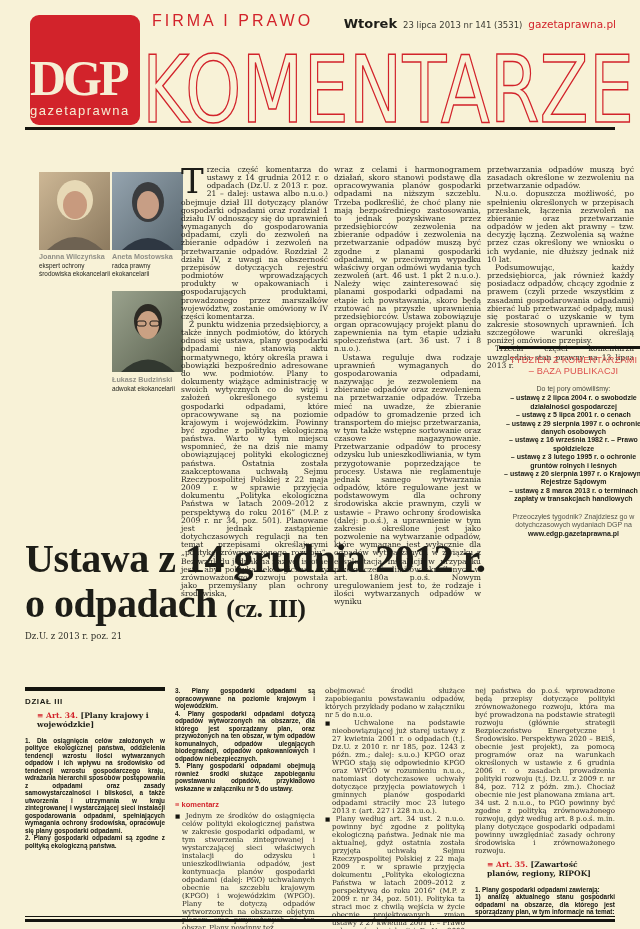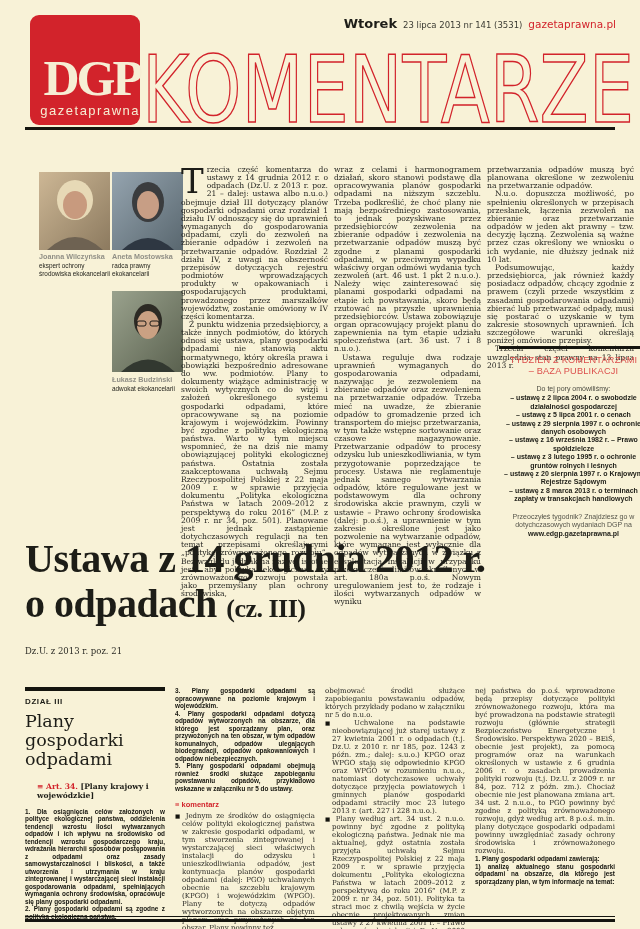--- a/index.html
+++ b/index.html
@@ -1,21 +1,21 @@
 <!DOCTYPE html>
 <html lang="pl"><head>
 <meta charset="utf-8">
 <style>
   html,body{margin:0;padding:0;background:#e8e4d2;}
   .page{position:relative;width:640px;height:929px;background:#f8f2d7;overflow:hidden;
         font-family:"DejaVu Serif",serif;}
 
   
   .logo{position:absolute;left:30px;top:15px;width:110px;height:110px;background:#d2232b;
-        border-radius:9px;display:flex;flex-direction:column;align-items:flex-end;
+        border-radius:9px;display:flex;flex-direction:column;align-items:flex-start;
         justify-content:flex-end;padding-bottom:7px;box-sizing:border-box;}
   .logo-main{font:bold 50px/44px "Liberation Serif",serif;color:#f6eed4;letter-spacing:-3px;}
   .logo-sub{font:13px "Liberation Sans",sans-serif;color:#f6eed4;letter-spacing:1.5px;margin-top:3px;}
   .section-label{position:absolute;left:152px;top:12px;font:16px "Liberation Sans",sans-serif;
         color:#d2232b;letter-spacing:3px;}
   .dateline{position:absolute;right:24px;top:16px;font:8.5px "DejaVu Sans",sans-serif;color:#3a3a32;
         display:flex;align-items:baseline;gap:6px;white-space:nowrap;}
   .dateline .day{font-weight:bold;font-size:13px;color:#1d1d18;}
   .dateline .site{font-weight:normal;font-size:10.5px;color:#d2232b;}
   .masthead{position:absolute;left:142px;top:42px;}
@@ -39,21 +39,21 @@
   .sidebar-title{font:9.2px/10.5px "Liberation Sans",sans-serif;color:#dc4f4c;margin:0;letter-spacing:.2px;}
   .side-intro{font:7px/8.4px "Liberation Sans",sans-serif;color:#4a4a40;margin:9px 0 1px;}
   .side-item{font:bold 7px/8.4px "Liberation Sans",sans-serif;color:#23231c;margin:0;}
   .side-footer{font:7px/8.4px "Liberation Sans",sans-serif;color:#55544a;margin-top:9px;}
   .side-footer .url{font-weight:bold;color:#23231c;cursor:pointer;}
 
   
   .headline{position:absolute;left:25px;top:536px;}
   .headline h1{font:bold 40px/45px "Liberation Serif",serif;color:#1d1d17;margin:0;letter-spacing:-.5px;}
   .headline .suffix{font-size:26px;font-weight:bold;}
-  .docref{font:8.5px "DejaVu Serif",serif;color:#2c2c26;margin-top:15px;}
+  .docref{font:8.5px "DejaVu Serif",serif;color:#2c2c26;}
 
   
   .law{position:absolute;left:25px;top:687px;width:590px;display:flex;gap:10px;}
   .law-col{width:140px;flex:0 0 140px;}
   .colbar{height:4px;background:#15150f;margin-bottom:6px;}
   .kicker{font:bold 8px "Liberation Sans",sans-serif;color:#1d1d17;letter-spacing:.6px;margin:2px 0 6px;}
   .sec-title{font:17.5px/19px "DejaVu Serif",serif;color:#1d1d17;margin:0 0 14px;}
   .art-head{font:bold 7.6px/8.8px "DejaVu Serif",serif;color:#1d1d17;margin:6px 12px 7px;}
   .art-head .red{color:#d2232b;}
   .statute{font:bold 6.4px/7.5px "Liberation Sans",sans-serif;color:#14140e;text-align:justify;margin:0;}
@@ -67,20 +67,21 @@
 </style>
 </head>
 <body>
 
 <div class="page">
 
   <div class="logo">
     <div class="logo-main">DGP</div>
     <div class="logo-sub">gazetaprawna</div>
   </div>
+  <div class="section-label">FIRMA I PRAWO</div>
   <div class="dateline">
     <span class="day">Wtorek</span>
     <span>23 lipca 2013 nr 141 (3531)</span>
     <span class="site">gazetaprawna.pl</span>
   </div>
   <svg class="masthead" width="496" height="86" viewBox="0 0 496 86">
     <text x="0" y="80" font-family="DejaVu Sans, sans-serif" font-size="92" textLength="492" lengthAdjust="spacingAndGlyphs" fill="none" stroke="#d2232b" stroke-width="1.5">KOMENTARZE</text>
   </svg>
   <div class="header-rule"></div>
 
@@ -138,21 +139,21 @@
 
   <div class="col" style="left:181px">
       <p class="para"><span class="dropcap">T</span>rzecia część komentarza do ustawy z 14 grudnia 2012 r. o odpadach (Dz.U. z 2013 r. poz. 21 – dalej: ustawa albo n.u.o.) obejmuje dział III dotyczący planów gospodarki odpadami oraz rozdział 1 działu IV odnoszący się do uprawnień wymaganych do gospodarowania odpadami, czyli do zezwoleń na zbieranie odpadów i zezwoleń na przetwarzanie odpadów. Rozdział 2 działu IV, z uwagi na obszerność przepisów dotyczących rejestru podmiotów wprowadzających produkty w opakowaniach i gospodarujących produktami, prowadzonego przez marszałków województw, zostanie omówiony w IV części komentarza.</p>
       <p class="para indent">Z punktu widzenia przedsiębiorcy, a także innych podmiotów, do których odnosi się ustawa, plany gospodarki odpadami nie stanowią aktu normatywnego, który określa prawa i obowiązki bezpośrednio adresowane do ww. podmiotów. Plany to dokumenty wiążące administrację w swoich wytycznych co do wizji i założeń określonego systemu gospodarki odpadami, które opracowywane są na poziomie krajowym i wojewódzkim. Powinny być zgodne z polityką ekologiczną państwa. Warto w tym miejscu wspomnieć, że na dziś nie mamy obowiązującej polityki ekologicznej państwa. Ostatnia została zaakceptowana uchwałą Sejmu Rzeczypospolitej Polskiej z 22 maja 2009 r. w sprawie przyjęcia dokumentu „Polityka ekologiczna Państwa w latach 2009–2012 z perspektywą do roku 2016” (M.P. z 2009 r. nr 34, poz. 501). Planowane jest jednak zastąpienie dotychczasowych regulacji na ten temat przepisami określającymi „politykę zrównoważonego rozwoju”. Bez względu jednak na nazwę, istotne jest, aby polityka ekologiczna czy zrównoważonego rozwoju powstała jako przemyślany plan ochrony środowiska,</p>
     </div>
   <div class="col" style="left:334px">
       <p class="para">wraz z celami i harmonogramem działań, skoro stanowi podstawę dla opracowywania planów gospodarki odpadami na niższym szczeblu. Trzeba podkreślić, że choć plany nie mają bezpośredniego zastosowania, to jednak pozyskiwane przez przedsiębiorców zezwolenia na zbieranie odpadów i zezwolenia na przetwarzanie odpadów muszą być zgodne z planami gospodarki odpadami, w przeciwnym wypadku właściwy organ odmówi wydania tych zezwoleń (art. 46 ust. 1 pkt 2 n.u.o.). Należy więc zainteresować się planami gospodarki odpadami na etapie ich powstawania, skoro będą rzutować na przyszłe uprawnienia przedsiębiorców. Ustawa zobowiązuje organ opracowujący projekt planu do zapewnienia na tym etapie udziału społeczeństwa (art. 36 ust. 7 i 8 n.u.o.).</p>
       <p class="para indent">Ustawa reguluje dwa rodzaje uprawnień wymaganych do gospodarowania odpadami, nazywając je zezwoleniem na zbieranie odpadów oraz zezwoleniem na przetwarzanie odpadów. Trzeba mieć na uwadze, że zbieranie odpadów to gromadzenie przed ich transportem do miejsc przetwarzania, w tym także wstępne sortowanie oraz czasowe magazynowanie. Przetwarzanie odpadów to procesy odzysku lub unieszkodliwiania, w tym przygotowanie poprzedzające te procesy. Ustawa nie reglamentuje jednak samego wytwarzania odpadów, które regulowane jest w podstawowym dla ochrony środowiska akcie prawnym, czyli w ustawie – Prawo ochrony środowiska (dalej: p.o.ś.), a uprawnienie w tym zakresie określone jest jako pozwolenie na wytwarzanie odpadów, które wymagane jest wyłącznie dla odpadów wytwarzanych w związku z eksploatacją instalacji w przypadku przekroczenia limitów określonych w art. 180a p.o.ś. Nowym uregulowaniem jest to, że rodzaje i ilości wytwarzanych odpadów w wyniku</p>
     </div>
   <div class="col" style="left:487px">
-      <p class="para">przetwarzania odpadów muszą być planowana określone w zezwoleniu na przetwarzanie odpadów.</p>
+      <p class="para">przetwarzania odpadów muszą być zasadach określone w zezwoleniu na przetwarzanie odpadów.</p>
       <p class="para indent">N.u.o. dopuszcza możliwość, po spełnieniu określonych w przepisach przesłanek, łączenia zezwoleń na zbieranie oraz przetwarzanie odpadów w jeden akt prawny – tzw. decyzję łączną. Zezwolenia są ważne przez czas określony we wniosku o ich wydanie, nie dłuższy jednak niż 10 lat.</p>
       <p class="para indent">Podsumowując, każdy przedsiębiorca, jak również każdy posiadacz odpadów, chcący zgodnie z prawem (czyli przede wszystkim z zasadami gospodarowania odpadami) zbierać lub przetwarzać odpady, musi się postarać o uzyskanie w tym zakresie stosownych uprawnień. Ich szczegółowe warunki określają poniżej omówione przepisy.</p>
       <p class="para indent">Trzecia części komentarza uwzględnia stan prawny na 13 lipca 2013 r.</p>
     </div>
 
   <div class="sidebar">
     <p class="sidebar-title">TYDZIEŃ Z KOMENTARZAMI</p>
     <p class="sidebar-title">– BAZA PUBLIKACJI</p>
     <p class="side-intro">Do tej pory omówiliśmy:</p>
     <div>
@@ -171,39 +172,39 @@
     <h1>Ustawa z 14 grudnia 2012 r.</h1>
     <h1><span>o odpadach </span><span class="suffix">(cz. III)</span></h1>
     <div class="docref">Dz.U. z 2013 r. poz. 21</div>
   </div>
 
   <div class="law">
     <div class="law-col">
       <div class="colbar"></div>
       <div>
           <p class="kicker">DZIAŁ III</p>
-          <p class="sec-title">Plany gospodarki odpadami</p>
           <p class="art-head"><span class="red">≡ Art. 34. </span><span>[Plany krajowy i wojewódzkie]</span></p>
           <p class="statute">1. Dla osiągnięcia celów założonych w polityce ekologicznej państwa, oddzielenia tendencji wzrostu ilości wytwarzanych odpadów i ich wpływu na środowisko od tendencji wzrostu gospodarczego kraju, wdrażania hierarchii sposobów postępowania z odpadami oraz zasady samowystarczalności i bliskości, a także utworzenia i utrzymania w kraju zintegrowanej i wystarczającej sieci instalacji gospodarowania odpadami, spełniających wymagania ochrony środowiska, opracowuje się plany gospodarki odpadami.</p>
           <p class="statute">2. Plany gospodarki odpadami są zgodne z polityką ekologiczną państwa.</p>
         </div>
     </div>
     <div class="law-col">
         <p class="statute">3. Plany gospodarki odpadami są opracowywane na poziomie krajowym i wojewódzkim.</p>
         <p class="statute">4. Plany gospodarki odpadami dotyczą odpadów wytworzonych na obszarze, dla którego jest sporządzany plan, oraz przywożonych na ten obszar, w tym odpadów komunalnych, odpadów ulegających biodegradacji, odpadów opakowaniowych i odpadów niebezpiecznych.</p>
         <p class="statute">5. Plany gospodarki odpadami obejmują również środki służące zapobieganiu powstawaniu odpadów, przykładowo wskazane w załączniku nr 5 do ustawy.</p>
         <p class="comment-head">≡ komentarz</p>
         <p class="comment bullet"><span class="mark">■ </span>Jednym ze środków do osiągnięcia celów polityki ekologicznej państwa w zakresie gospodarki odpadami, w tym stworzenia zintegrowanej i wystarczającej sieci właściwych instalacji do odzysku i unieszkodliwiania odpadów, jest kontynuacja planów gospodarki odpadami (dalej: PGO) uchwalanych obecnie na szczeblu krajowym (KPGO) i wojewódzkim (WPGO). Plany te dotyczą odpadów wytworzonych na obszarze objętym planem oraz przywożonych na ten obszar. Plany powinny też</p>
       </div>
     <div class="law-col">
         <p class="comment">obejmować środki służące zapobieganiu powstawaniu odpadów, których przykłady podano w załączniku nr 5 do n.u.o.</p>
         <p class="comment bullet"><span class="mark">■ </span>Uchwalone na podstawie nieobowiązującej już starej ustawy z 27 kwietnia 2001 r. o odpadach (t.j. Dz.U. z 2010 r. nr 185, poz. 1243 z późn. zm.; dalej: s.u.o.) KPGO oraz WPGO stają się odpowiednio KPGO oraz WPGO w rozumieniu n.u.o., natomiast dotychczasowe uchwały dotyczące przyjęcia powiatowych i gminnych planów gospodarki odpadami straciły moc 23 lutego 2013 r. (art. 227 i 228 n.u.o.).</p>
         <p class="comment bullet"><span class="mark">■ </span>Plany według art. 34 ust. 2 n.u.o. powinny być zgodne z polityką ekologiczną państwa. Jednak nie ma aktualnej, gdyż ostatnia została przyjęta uchwałą Sejmu Rzeczypospolitej Polskiej z 22 maja 2009 r. w sprawie przyjęcia dokumentu „Polityka ekologiczna Państwa w latach 2009–2012 z perspektywą do roku 2016” (M.P. z 2009 r. nr 34, poz. 501). Polityka ta straci moc z chwilą wejścia w życie obecnie projektowanych zmian ustawy z 27 kwietnia 2001 r. – Prawo ochrony środowiska (t.j. Dz.U. z 2008 r. nr 25, poz. 150 z późn. zm.; dalej: p.o.ś.). W miejsce przepisów o polityce ekologicz-</p>
       </div>
     <div class="law-col">
         <p class="comment">nej państwa do p.o.ś. wprowadzone będą przepisy dotyczące polityki zrównoważonego rozwoju, która ma być prowadzona na podstawie strategii rozwoju (głównie strategii Bezpieczeństwo Energetyczne i Środowisko. Perspektywa 2020 – BEiŚ, obecnie jest projekt), za pomocą programów oraz na warunkach określonych w ustawie z 6 grudnia 2006 r. o zasadach prowadzenia polityki rozwoju (t.j. Dz.U. z 2009 r. nr 84, poz. 712 z późn. zm.). Chociaż obecnie nie jest planowana zmiana art. 34 ust. 2 n.u.o., to PGO powinny być zgodne z polityką zrównoważonego rozwoju, gdyż według art. 8 p.o.ś. m.in. plany dotyczące gospodarki odpadami powinny uwzględniać zasady ochrony środowiska i zrównoważonego rozwoju.</p>
+        <p class="art-head"><span class="red">≡ Art. 35. </span><span>[Zawartość planów, regiony, RIPOK]</span></p>
         <p class="statute">1. Plany gospodarki odpadami zawierają:</p>
         <p class="statute">1) analizę aktualnego stanu gospodarki odpadami na obszarze, dla którego jest sporządzany plan, w tym informacje na temat:</p>
       </div>
   </div>
 
   <div class="bottom-rule"></div>
 </div>
 
 </body></html>

